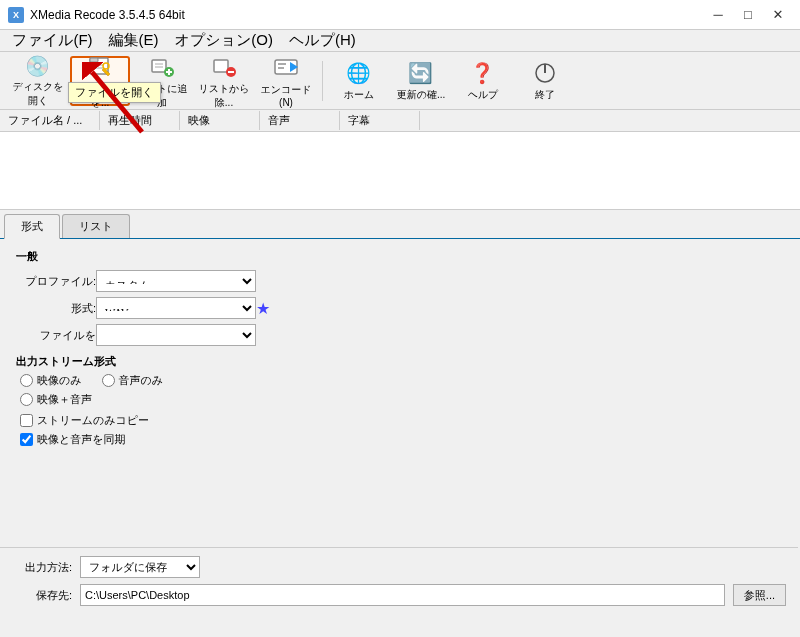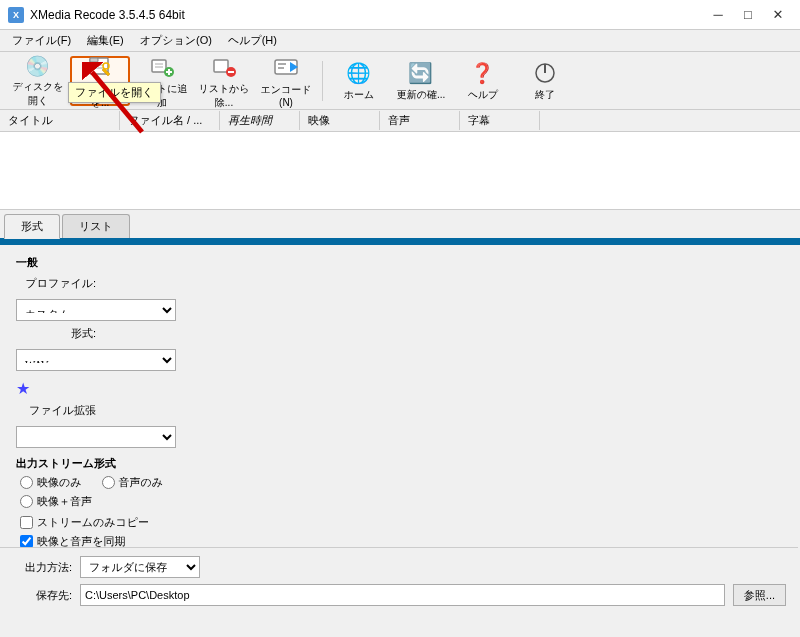--- a/index.html
+++ b/index.html
@@ -57,21 +57,21 @@
     }
 
     
     .menu-bar {
       background: #f0f0f0;
       height: 22px;
       display: flex;
       align-items: center;
       padding: 0 4px;
       border-bottom: 1px solid #ccc;
-      font-size: 11px;
+      font-size: 15px;
     }
     .menu-item {
       padding: 2px 8px;
       cursor: pointer;
       white-space: nowrap;
     }
 
     
     .toolbar {
       background: #f0f0f0;
@@ -154,28 +154,28 @@
       align-items: center;
     }
     .file-list-col {
       padding: 2px 8px;
       border-right: 1px solid #ccc;
       font-size: 11px;
       white-space: nowrap;
     }
     .col-title { width: 120px; }
     .col-filename { width: 100px; }
-    .col-duration { width: 80px; font-style: italic; }
+    .col-duration { width: 80px; }
     .col-video { width: 80px; }
     .col-audio { width: 80px; }
     .col-subtitle { width: 80px; }
     
     .tabs {
       display: flex;
-      border-bottom: 7px solid #0369a1;
+      border-bottom: 1px solid #0369a1;
       background: #f0f0f0;
       padding: 4px 4px 0;
     }
     .tab {
       padding: 4px 16px;
       border: 1px solid #aaa;
       border-bottom: none;
       background: #e0e0e0;
       cursor: pointer;
       font-size: 11px;
@@ -194,24 +194,22 @@
       padding: 10px 16px;
       background: #f0f0f0;
     }
     .section-title {
       font-weight: bold;
       font-size: 11px;
       margin-bottom: 6px;
     }
     .form-row {
       display: flex;
-      align-items: flex-start;
+      align-items: center;
       margin-bottom: 5px;
-      gap: 8px;
-      flex-direction: column;
     }
     .form-label {
       width: 80px;
       font-size: 11px;
       text-align: right;
     }
     .form-select {
       height: 22px;
       font-size: 11px;
       border: 1px solid #aaa;
@@ -453,21 +451,20 @@
       </marker>
     </defs>
     <line x1="60" y1="70" x2="10" y2="10" stroke="#cc0000" stroke-width="5" marker-end="url(#arrowhead)"></line>
   </svg>
 </div>
 
 <div class="main-content">
 
   <div class="file-list-area">
     <div class="file-list-header">
-      <div class="file-list-col col-title">タイトル</div>
       <div class="file-list-col col-filename">ファイル名 / ...</div>
       <div class="file-list-col col-duration">再生時間</div>
       <div class="file-list-col col-video">映像</div>
       <div class="file-list-col col-audio">音声</div>
       <div class="file-list-col col-subtitle">字幕</div>
     </div>
 
     <div style="flex:1; background: white; height: 78px;"></div>
   </div>
 
@@ -490,21 +487,21 @@
 
       <div class="form-row">
         <div class="form-label">形式:</div>
         <select class="form-select">
           <option>WAV</option>
         </select>
         <span class="star-btn">★</span>
       </div>
 
       <div class="form-row">
-        <div class="form-label">ファイル拡張</div>
+        <div class="form-label">ファイルを</div>
         <select class="form-select">
           <option>wav</option>
         </select>
       </div>
 
       <div class="sub-section">
         <div class="sub-section-title">出力ストリーム形式</div>
         <div class="radio-row">
           <label class="radio-label">
             <input type="radio" name="stream" style="">

